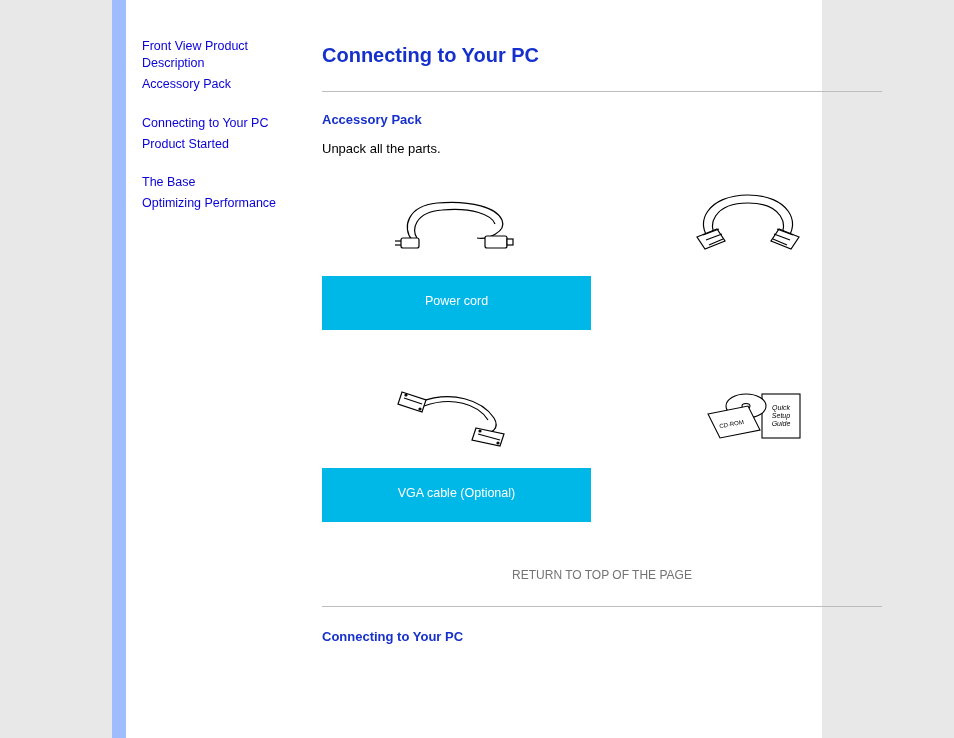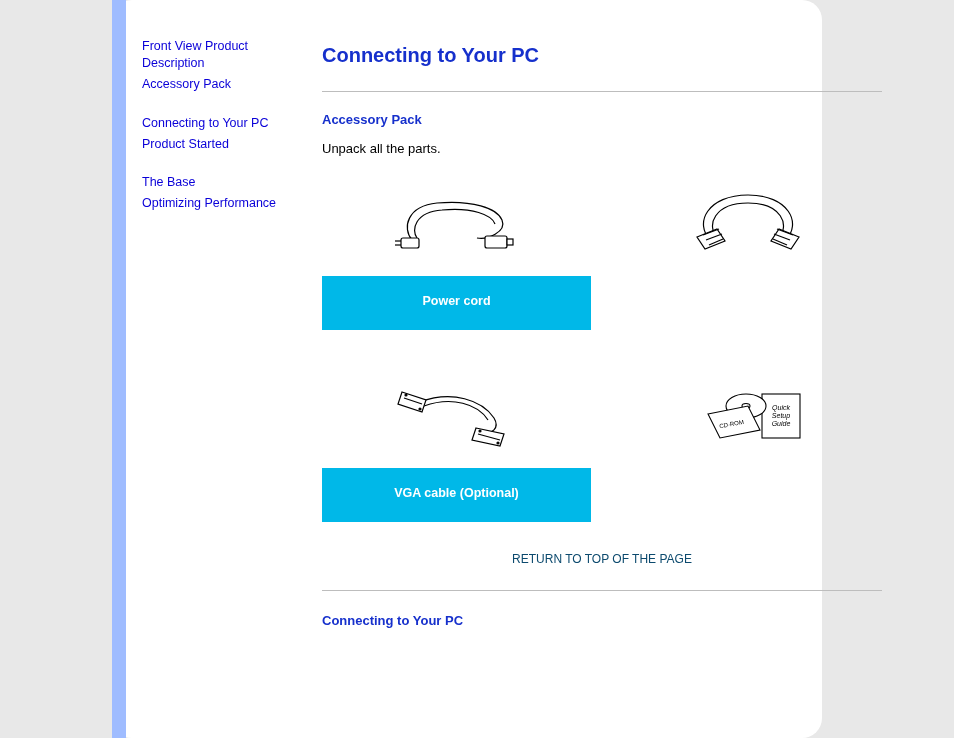--- a/index.html
+++ b/index.html
@@ -13,21 +13,20 @@
     overflow: hidden;
     position: relative;
   }
   .page-wrap {
     background: #fff;
     margin: 0 auto;
     width: 710px;
     height: 100%;
     position: relative;
     left: -10px;
-    border-radius: 20px;
   }
   .left-bar {
     position: absolute;
     left: 0; top: 0;
     width: 14px; height: 100%;
     background: #9fbcff;
   }
   .sidebar {
     position: absolute;
     left: 30px;
@@ -73,33 +72,33 @@
   .imgbox {
     height: 90px;
     margin: 10px auto 8px auto;
     display: flex;
     align-items: center;
     justify-content: center;
   }
   .labelbox {
     background: #00b8e8;
     color: #fff;
-    font-weight: bold;
+    font-weight: normal;
     font-size: 12.5px;
     text-align: center;
     padding: 18px 8px 22px 8px;
     margin-bottom: 30px;
   }
   .returnlink {
     display: block;
     text-align: center;
-    color: #0c4a6e;
+    color: #737373;
     font-size: 12px;
     text-decoration: none;
-    margin: 0 0 8px 0;
+    margin: 16px 0 8px 0;
   }
   svg { display: block; }
 </style>
 </head>
 <body>
 
 <div class="page-wrap">
   <div class="left-bar"></div>
 
   <nav class="sidebar">

